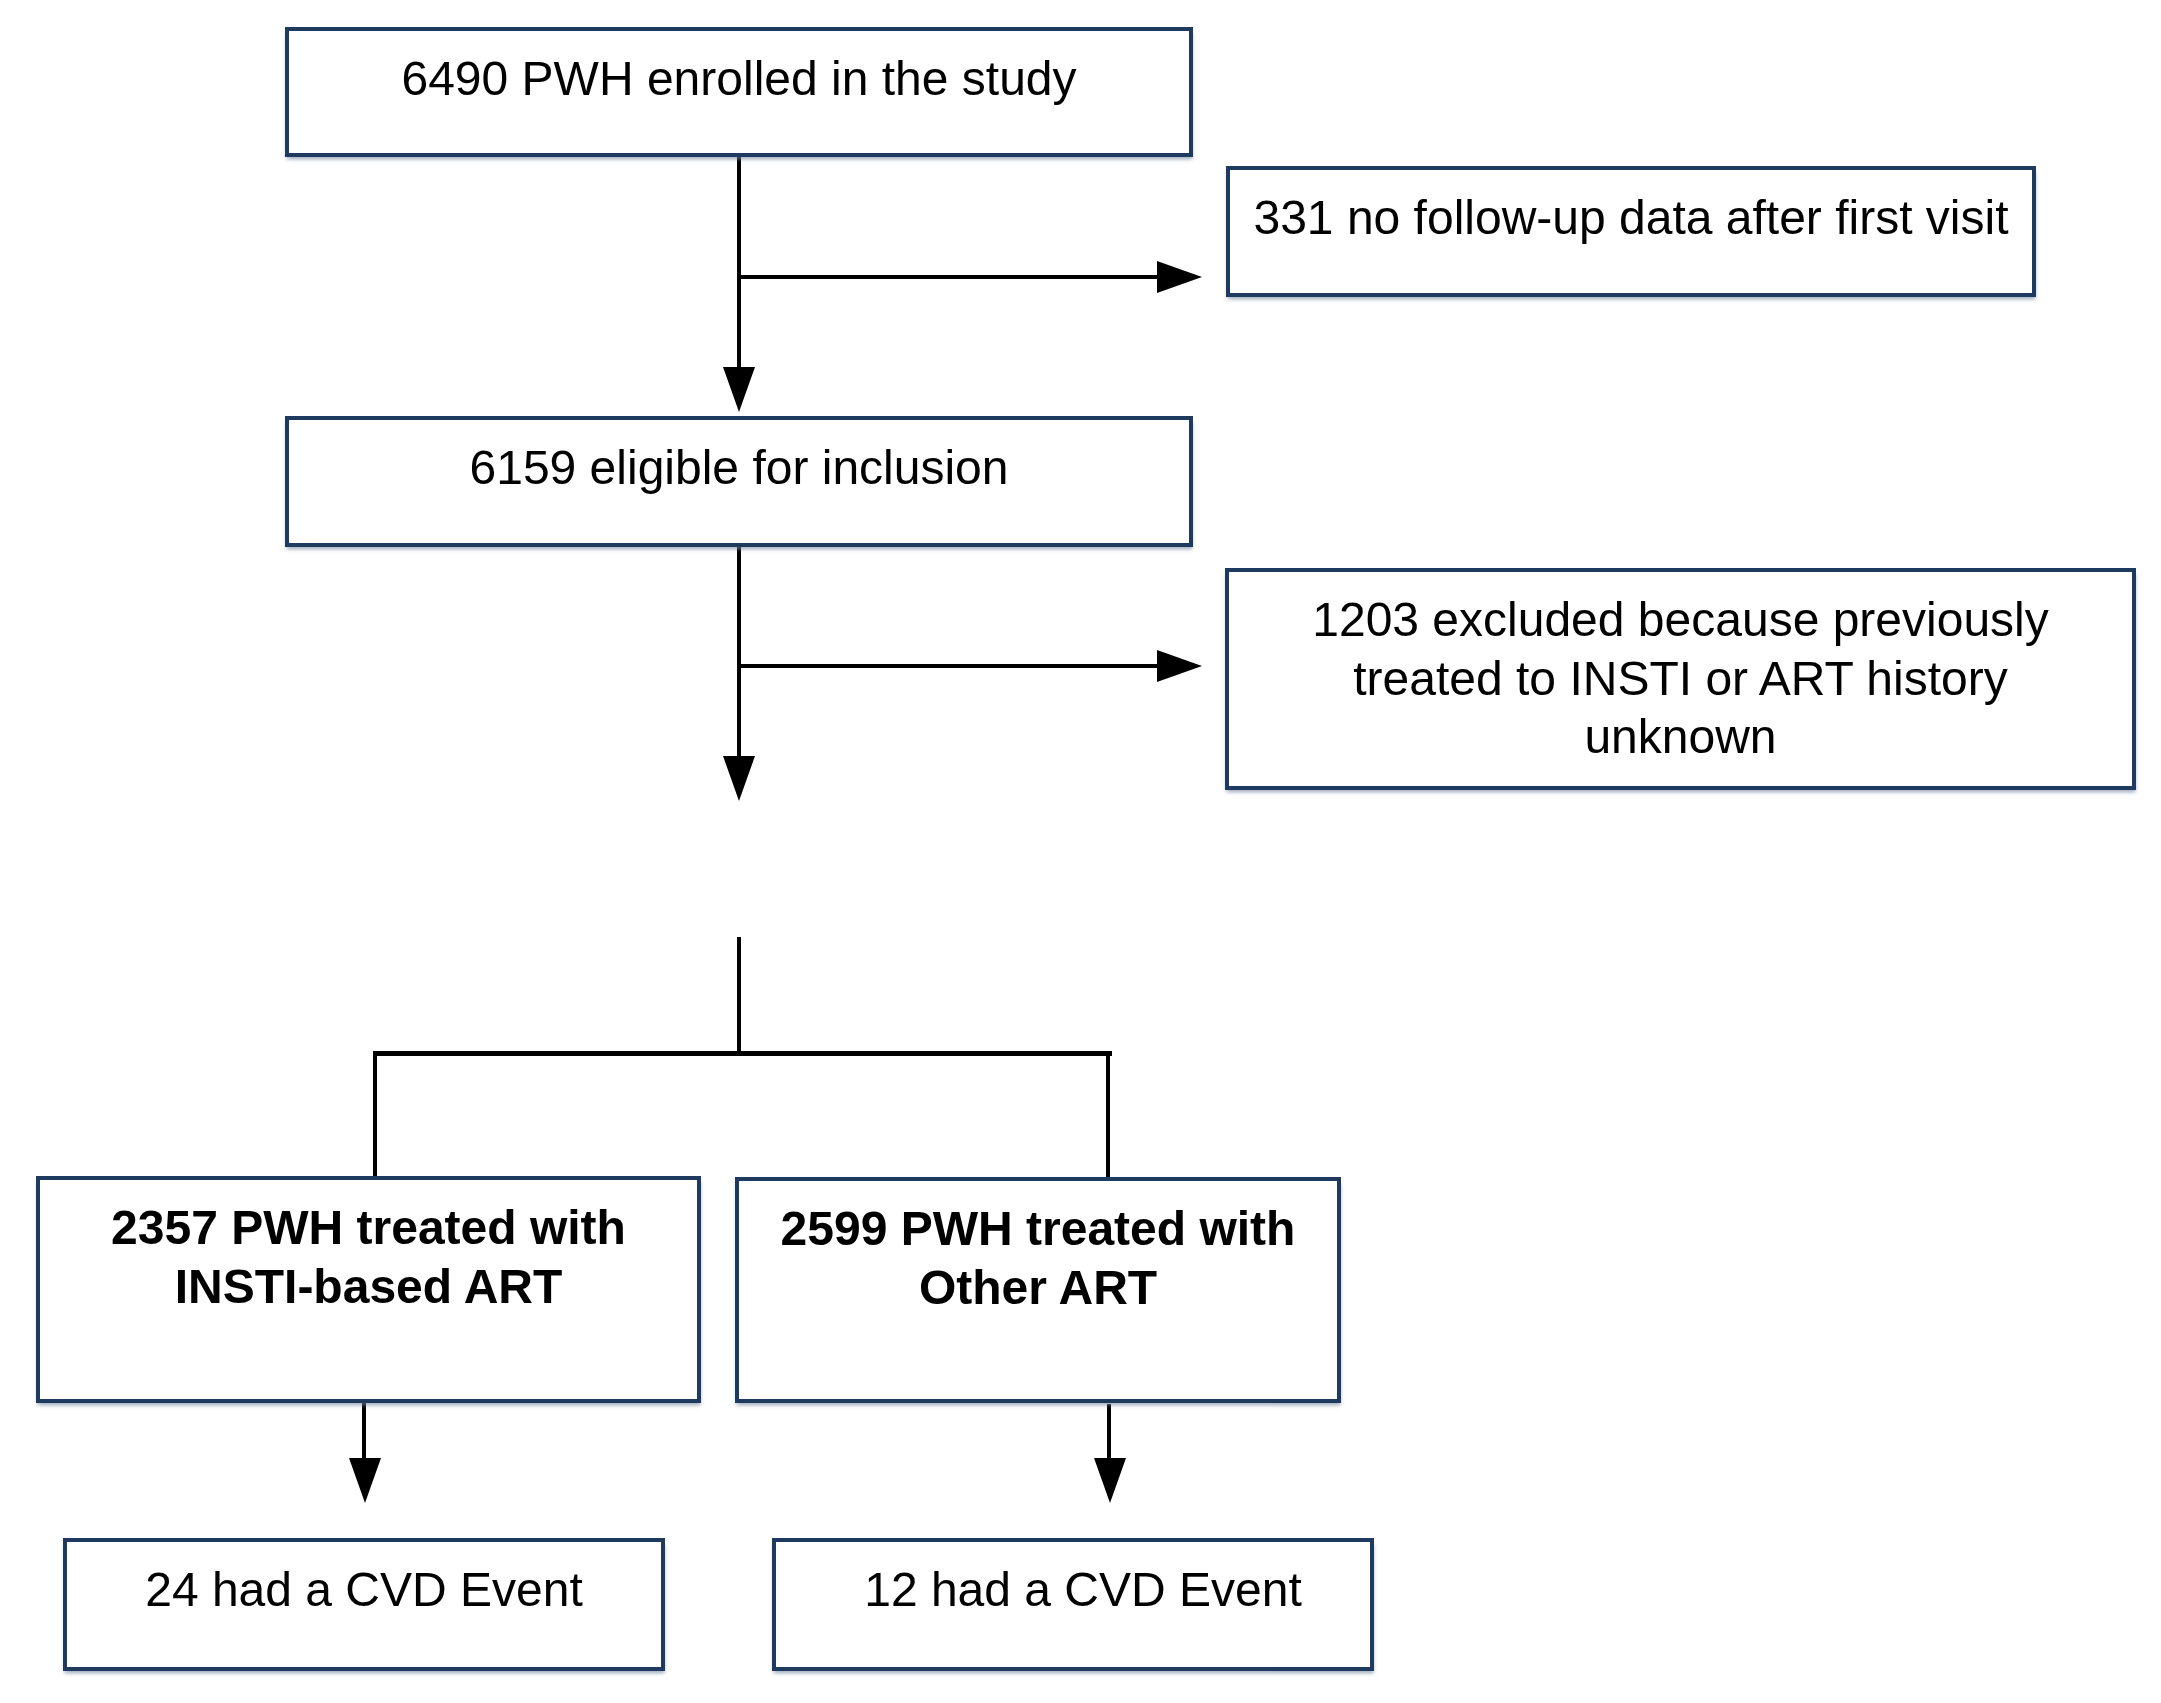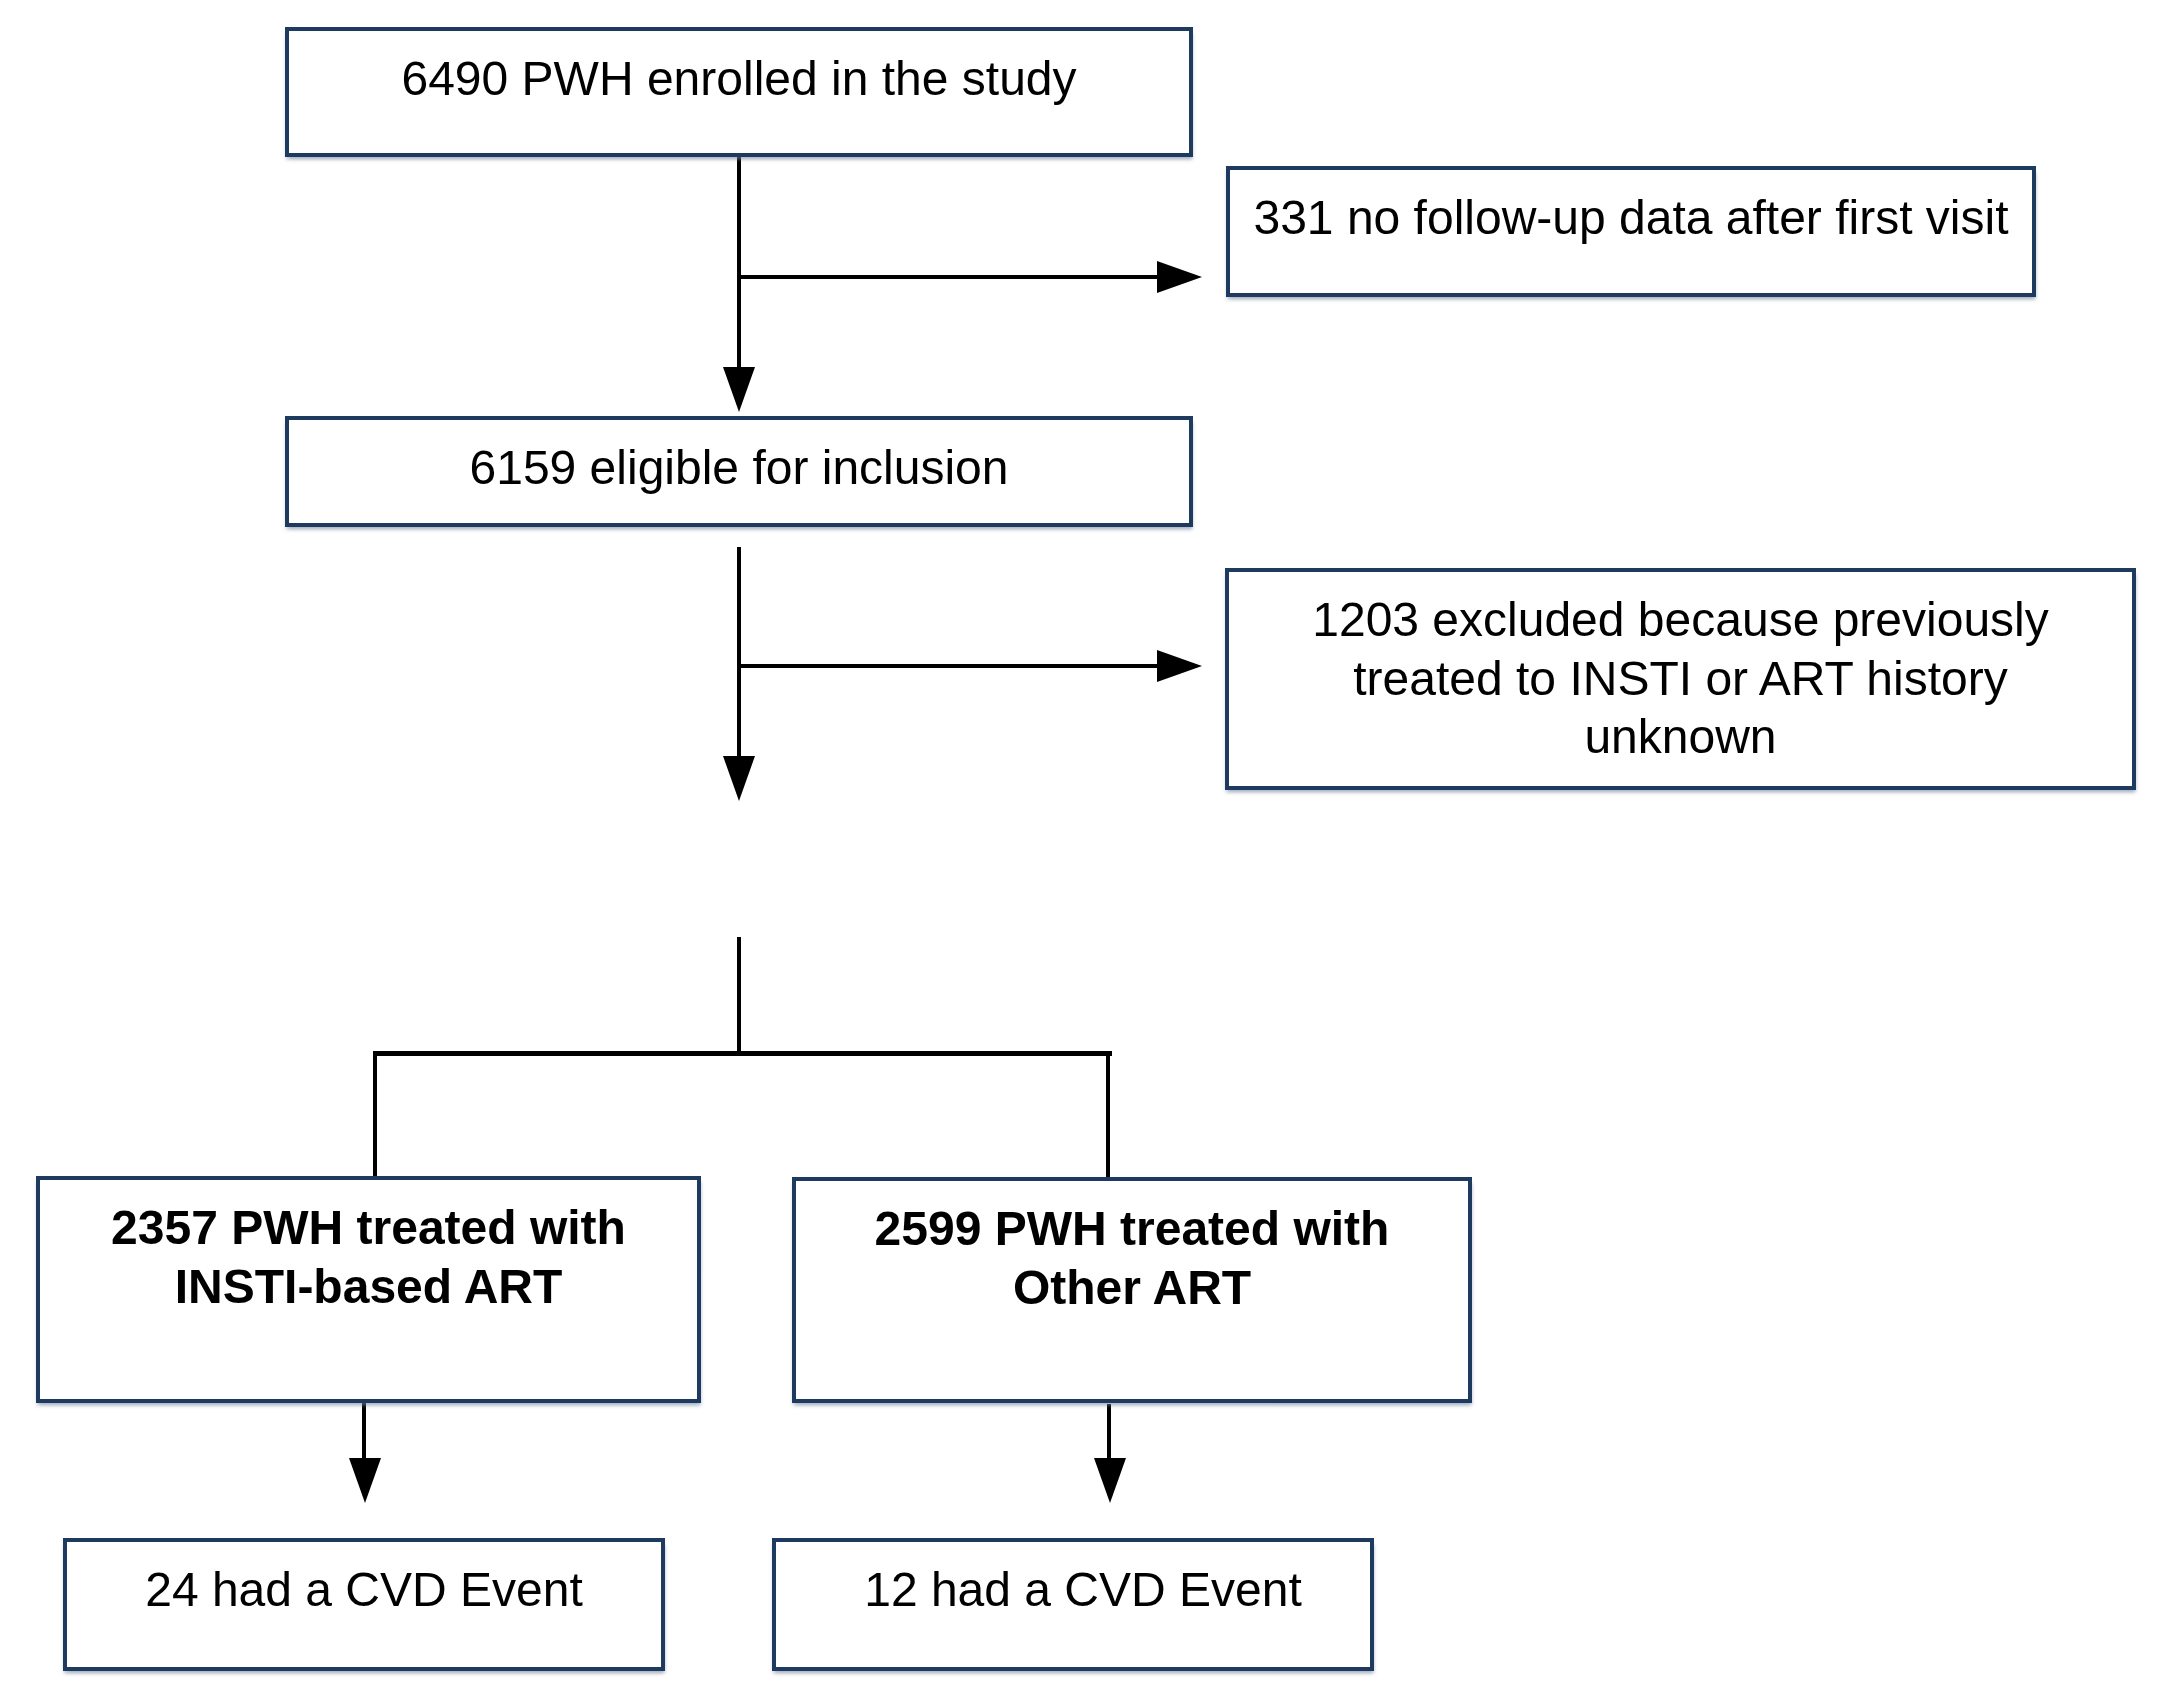--- a/index.html
+++ b/index.html
@@ -75,37 +75,37 @@
   <div class="arrow-down" style="left:1094px;top:1458px;"></div>
 
   <div class="box" style="left:285px;top:27px;width:908px;height:130px;">
     <span class="lbl">6490 PWH enrolled in the study</span>
   </div>
 
   <div class="box" style="left:1226px;top:166px;width:810px;height:131px;">
     <span class="lbl">331 no follow-up data after first visit</span>
   </div>
 
-  <div class="box" style="left:285px;top:416px;width:908px;height:111px;">
+  <div class="box" style="left:285px;top:416px;width:908px;height:131px;">
     <span class="lbl">6159 eligible for inclusion</span>
   </div>
 
   <div class="box" style="left:1225px;top:568px;width:911px;height:222px;">
     <span class="lbl">1203 excluded because previously</span>
     <span class="lbl">treated to INSTI or ART history</span>
     <span class="lbl">unknown</span>
   </div>
 
 
   <div class="box bold" style="left:36px;top:1176px;width:665px;height:227px;">
     <span class="lbl">2357 PWH treated with</span>
     <span class="lbl">INSTI-based ART</span>
   </div>
 
-  <div class="box bold" style="left:792px;top:1177px;width:680px;height:226px;">
+  <div class="box bold" style="left:735px;top:1177px;width:606px;height:226px;">
     <span class="lbl">2599 PWH treated with</span>
     <span class="lbl">Other ART</span>
   </div>
 
   <div class="box" style="left:63px;top:1538px;width:602px;height:133px;">
     <span class="lbl">24 had a CVD Event</span>
   </div>
 
   <div class="box" style="left:772px;top:1538px;width:602px;height:133px;padding-left:40px;">
     <span class="lbl">12 had a CVD Event</span>

